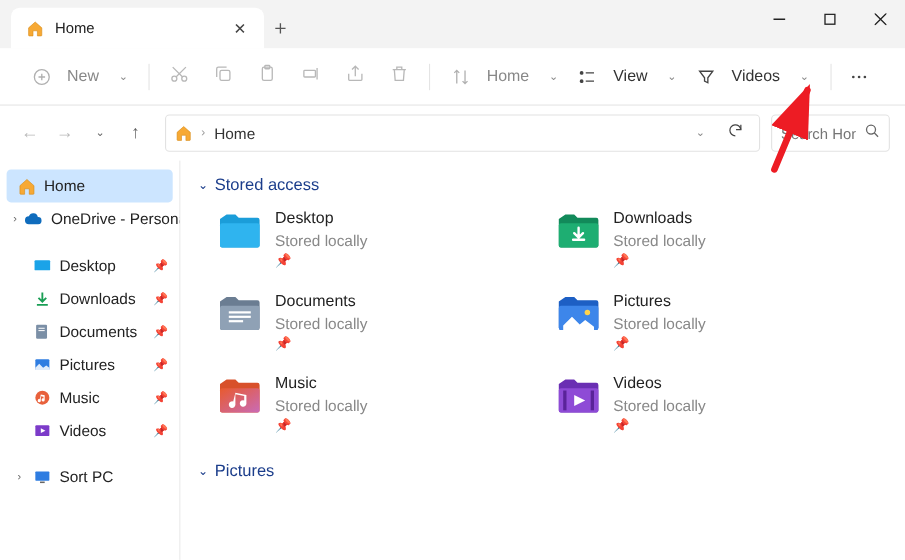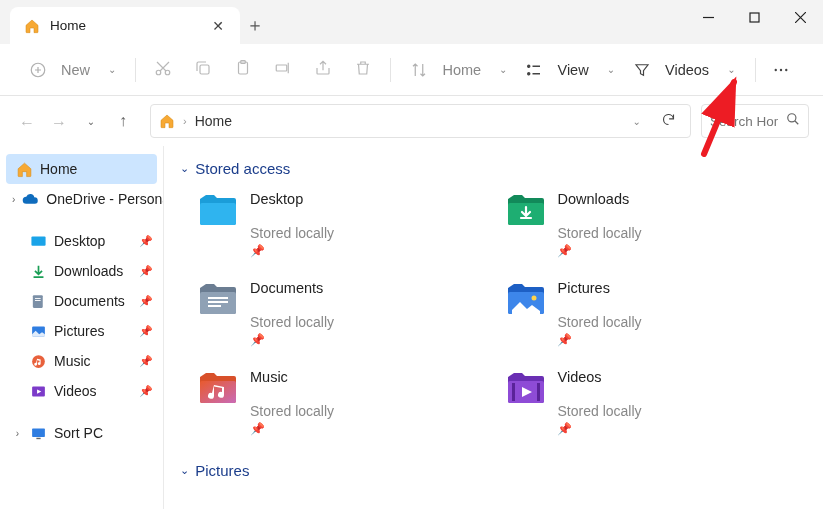--- a/index.html
+++ b/index.html
@@ -48,21 +48,21 @@
 .srow .icn { width:17px; height:17px; flex-shrink:0; }
 .srow .pin { margin-left:auto; margin-right:10px; color:#999; font-size:11px; }
 .sgap { height:12px; }
 
 .content { flex:1; padding:14px 10px 10px 16px; overflow:hidden; }
 .sect { display:flex; align-items:center; gap:6px; color:#1b3d8b; font-size:15px; margin-bottom:14px; cursor:pointer; }
 .grid { display:grid; grid-template-columns:1fr 1fr; row-gap:22px; margin-bottom:26px; margin-left:18px; }
 .folder { display:flex; gap:12px; }
 .folder .fic { width:40px; height:38px; flex-shrink:0; }
 .folder .fname { font-size:14.5px; color:#222; }
-.folder .floc { font-size:14px; color:#888; margin-top:18px;text-align:right; }
+.folder .floc { font-size:14px; color:#888; margin-top:4px;text-align:right; }
 .folder .fpin { color:#999; font-size:12px; margin-top:3px; }
 
 
 .arrow { position:absolute; pointer-events:none; }
 
 </style>
 </head>
 <body>
 
 <div class="titlebar">

